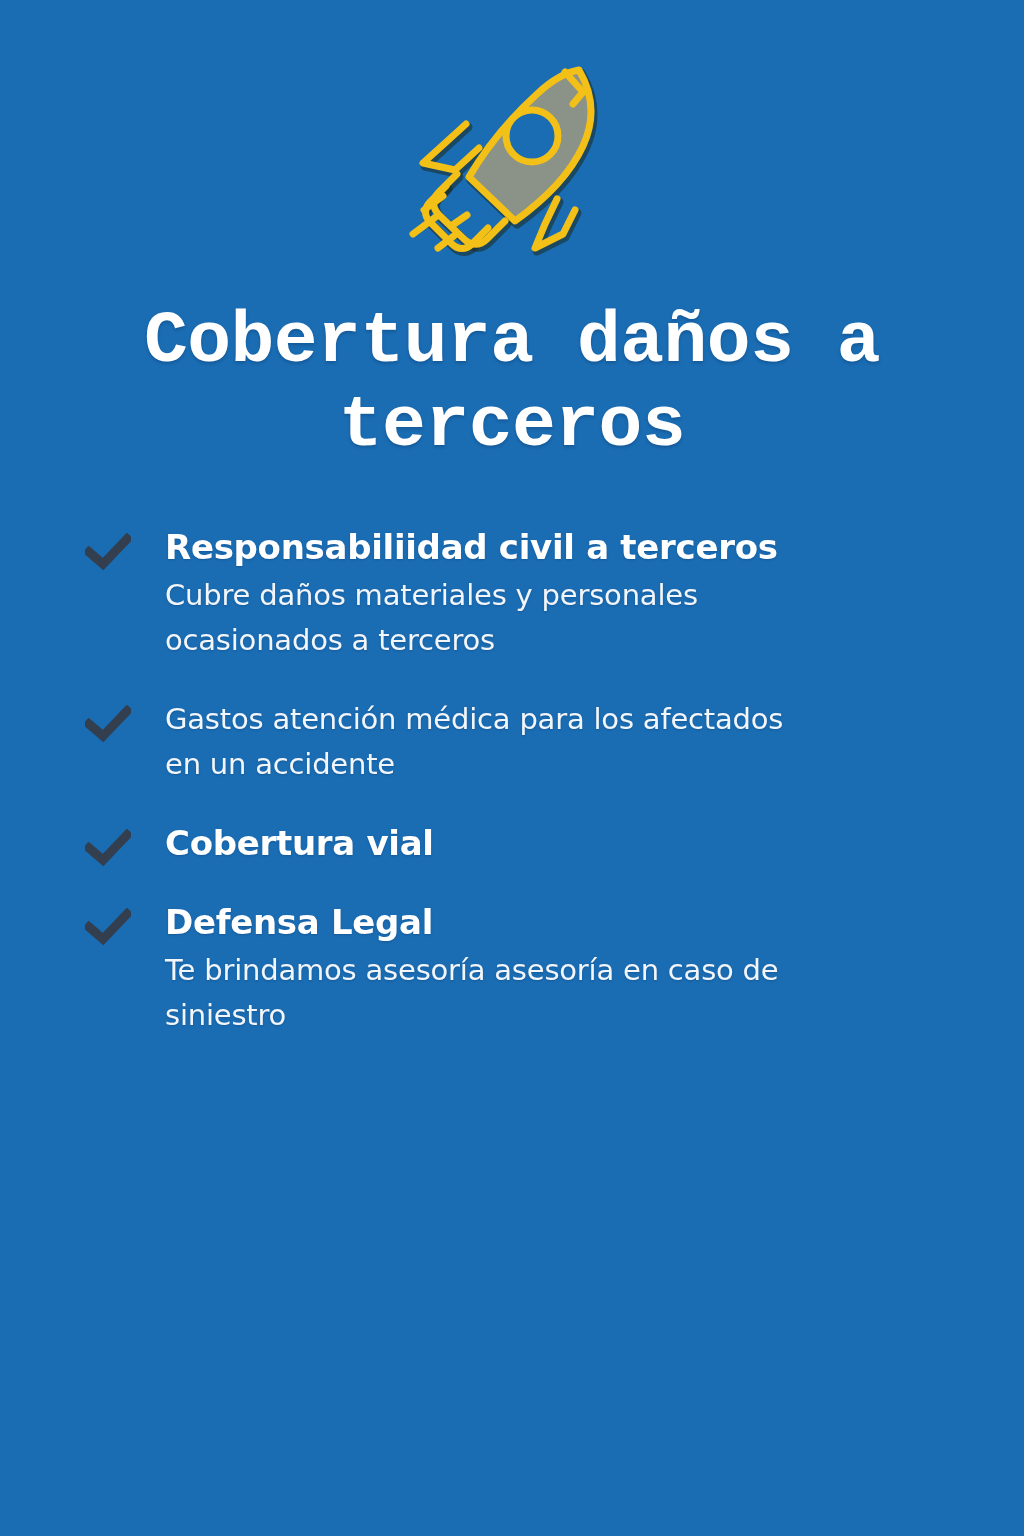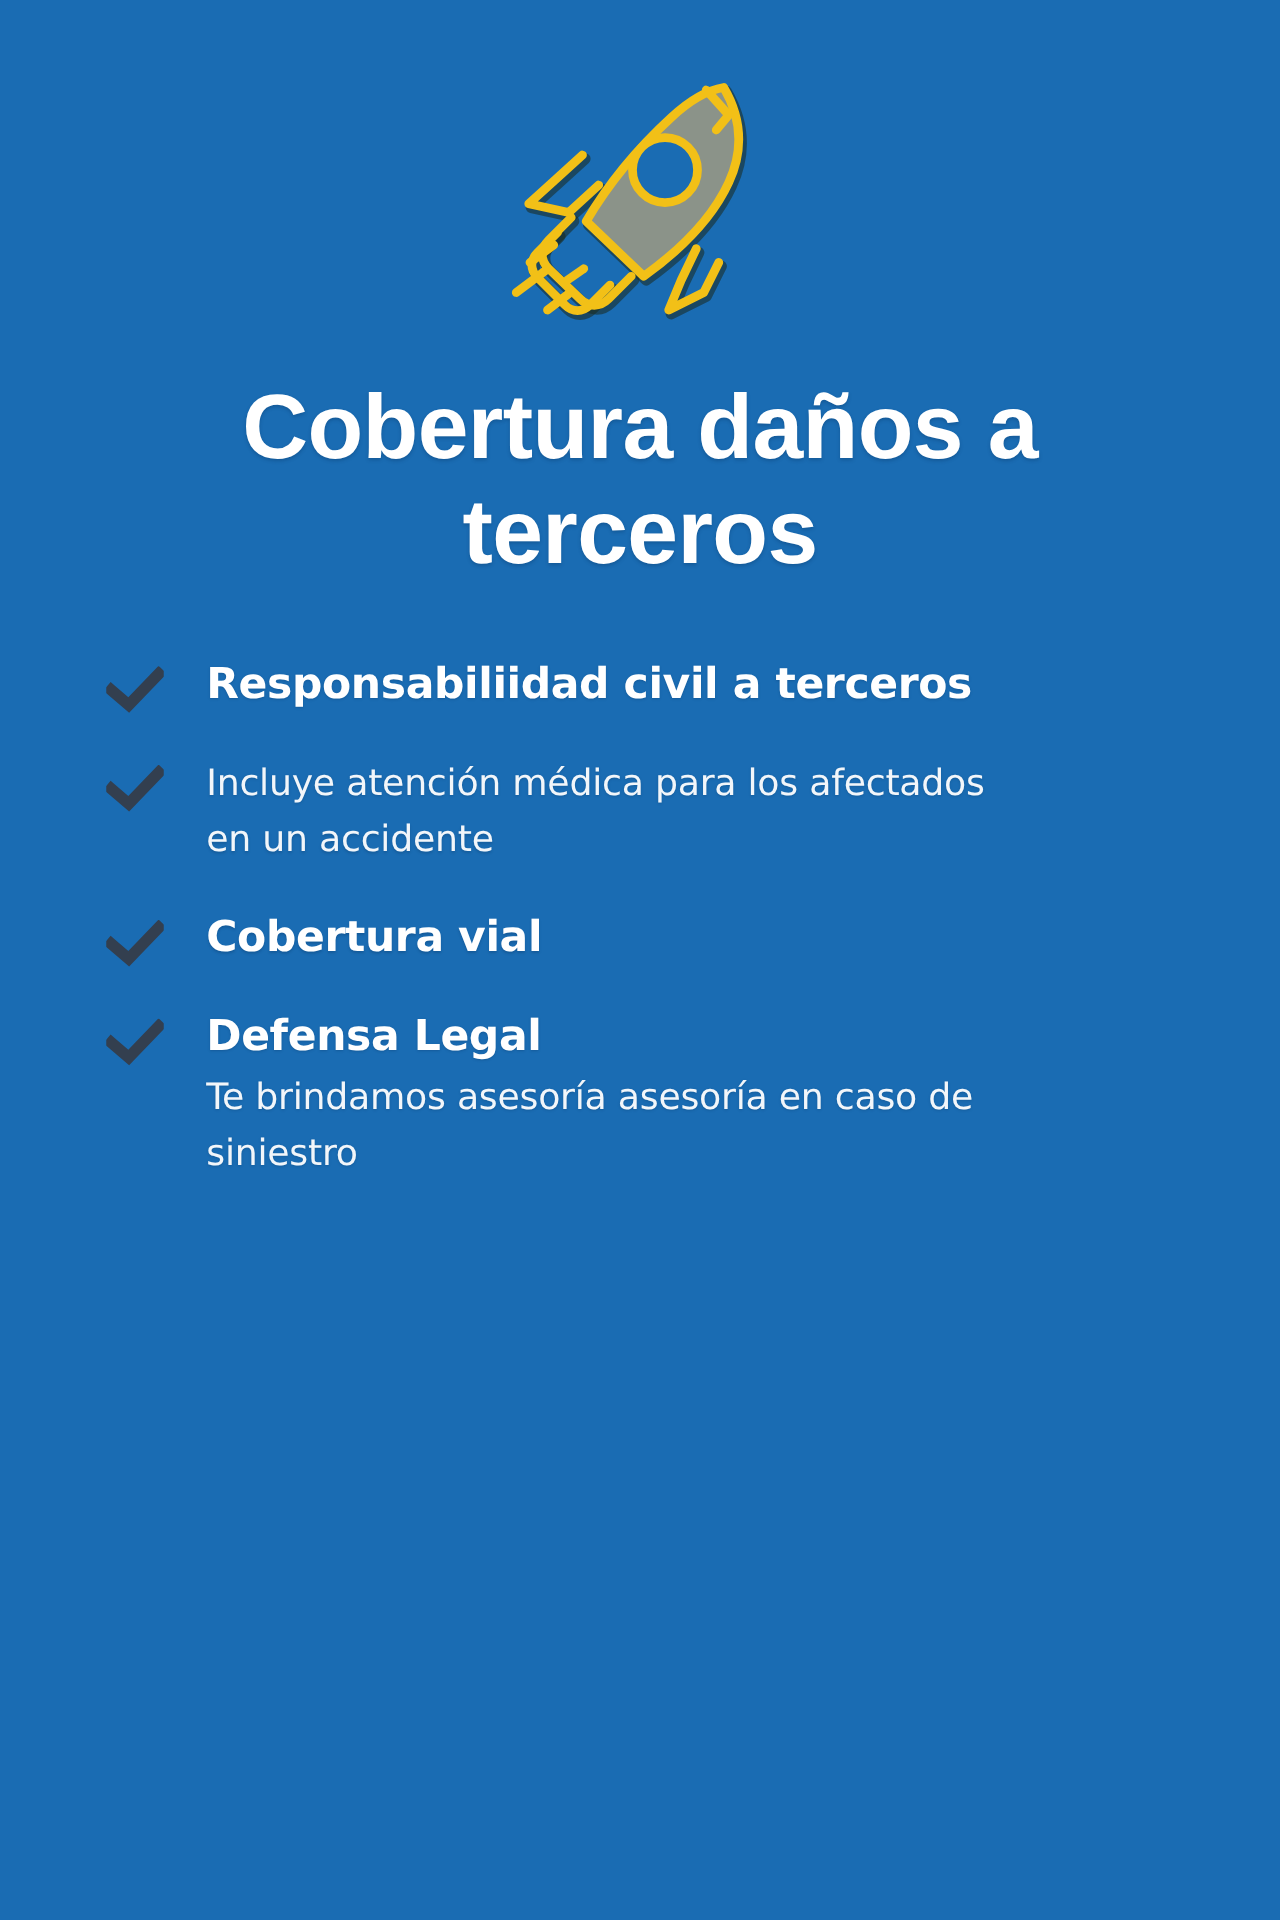--- a/index.html
+++ b/index.html
@@ -44,21 +44,21 @@
     position: absolute;
     left: 0;
     top: 300px;
     width: 1024px;
     text-align: center;
   }
   .poster-title {
     margin: 0;
     padding: 0 90px;
     color: #ffffff;
-    font-family: Liberation Sans, sans-serif;
+    font-family: Liberation Mono, monospace;
     font-size: 73px;
     line-height: 84px;
     font-weight: bold;
     letter-spacing: -0.5px;
     text-shadow: 0 2px 3px rgba(8, 48, 88, 0.30);
   }
 
   
   .features {
     position: absolute;
@@ -152,27 +152,29 @@
     <h1 class="poster-title">Cobertura daños a terceros</h1>
   </div>
 
   <ul class="features">
 
     <li class="feature-item">
       <svg class="check-icon" viewBox="0 0 46 40" aria-hidden="true">
         <path d="M4 19 L 18 31 L 42 6" fill="none" stroke="#333f4f" stroke-width="9" stroke-linecap="square" stroke-linejoin="miter"></path>
       </svg>
       <h2 class="feature-title">Responsabiliidad civil a terceros</h2>
+      <p class="feature-desc">Cubre daños materiales y personales
+ocasionados a terceros</p>
     </li>
 
     <li class="feature-item">
       <svg class="check-icon" viewBox="0 0 46 40" aria-hidden="true">
         <path d="M4 19 L 18 31 L 42 6" fill="none" stroke="#333f4f" stroke-width="9" stroke-linecap="square" stroke-linejoin="miter"></path>
       </svg>
-      <p class="feature-desc">Incluye atención médica para los afectados
+      <p class="feature-desc">Gastos atención médica para los afectados
 en un accidente</p>
     </li>
 
     <li class="feature-item">
       <svg class="check-icon" viewBox="0 0 46 40" aria-hidden="true">
         <path d="M4 19 L 18 31 L 42 6" fill="none" stroke="#333f4f" stroke-width="9" stroke-linecap="square" stroke-linejoin="miter"></path>
       </svg>
       <h2 class="feature-title">Cobertura vial</h2>
     </li>
 

